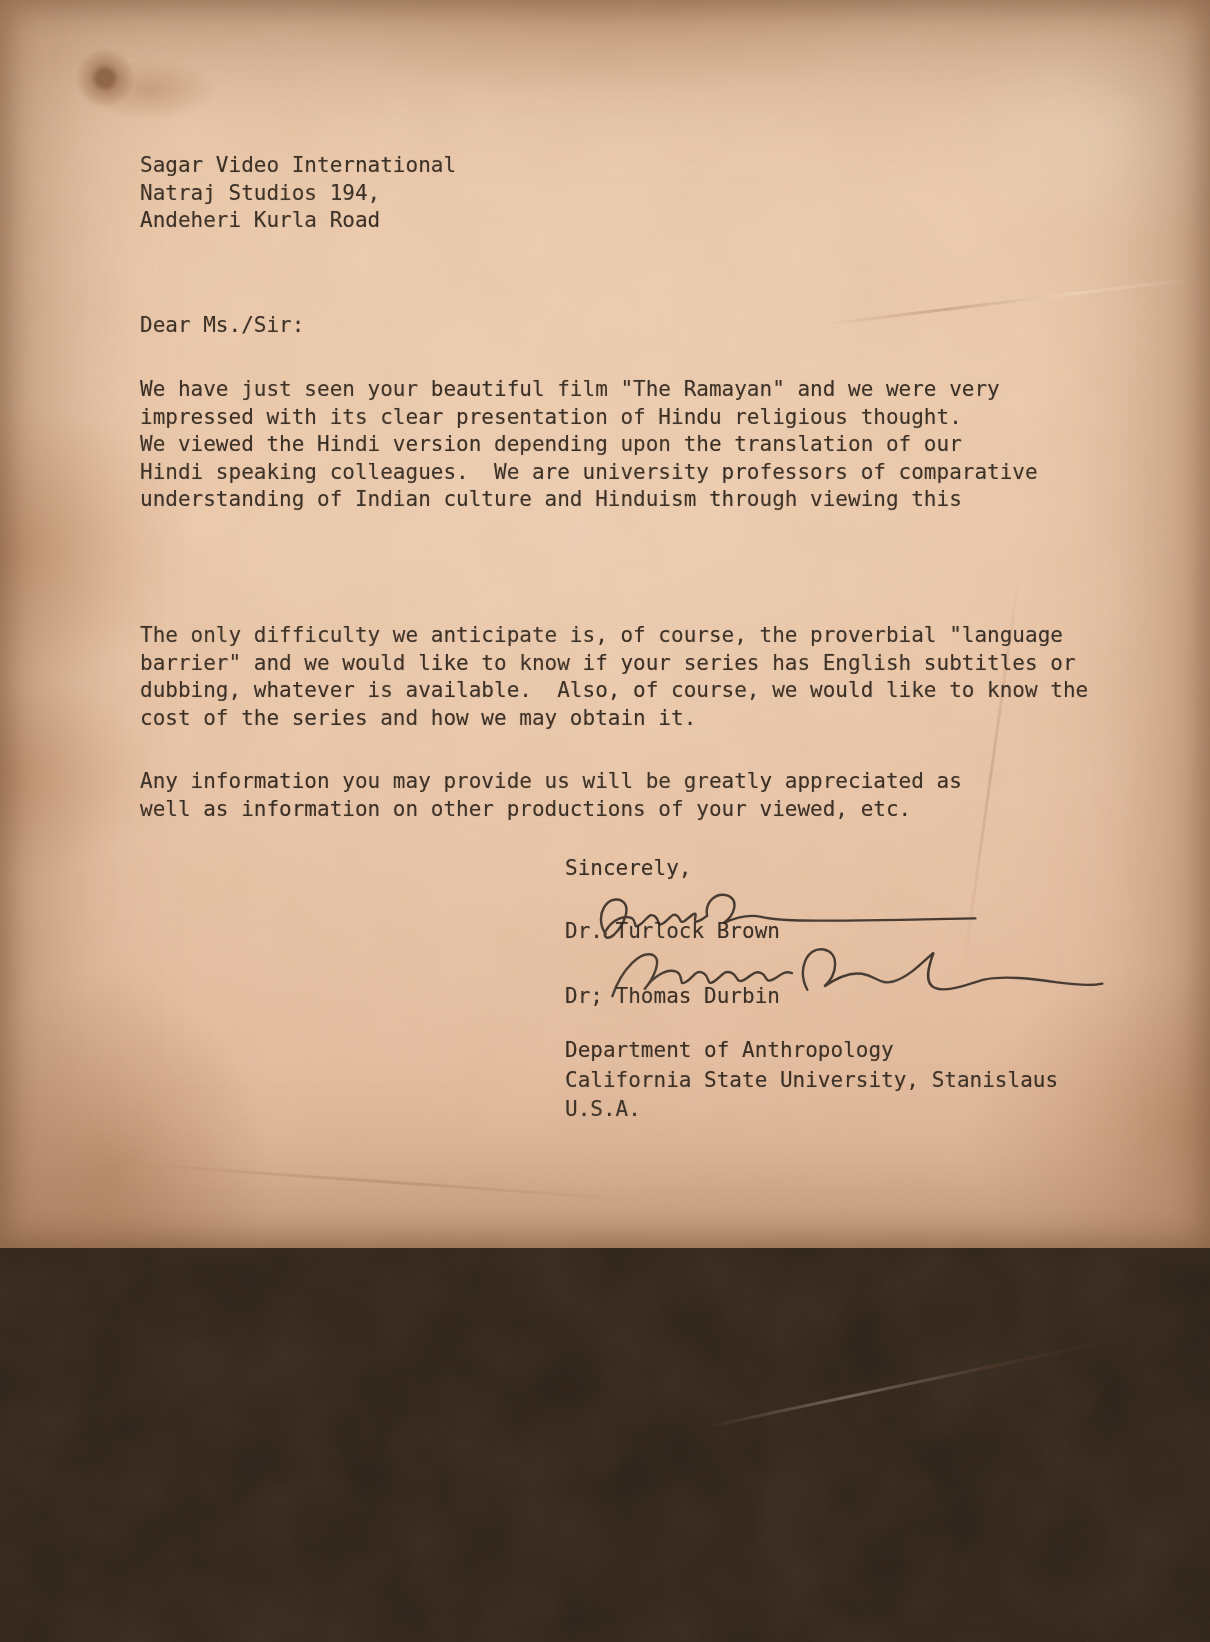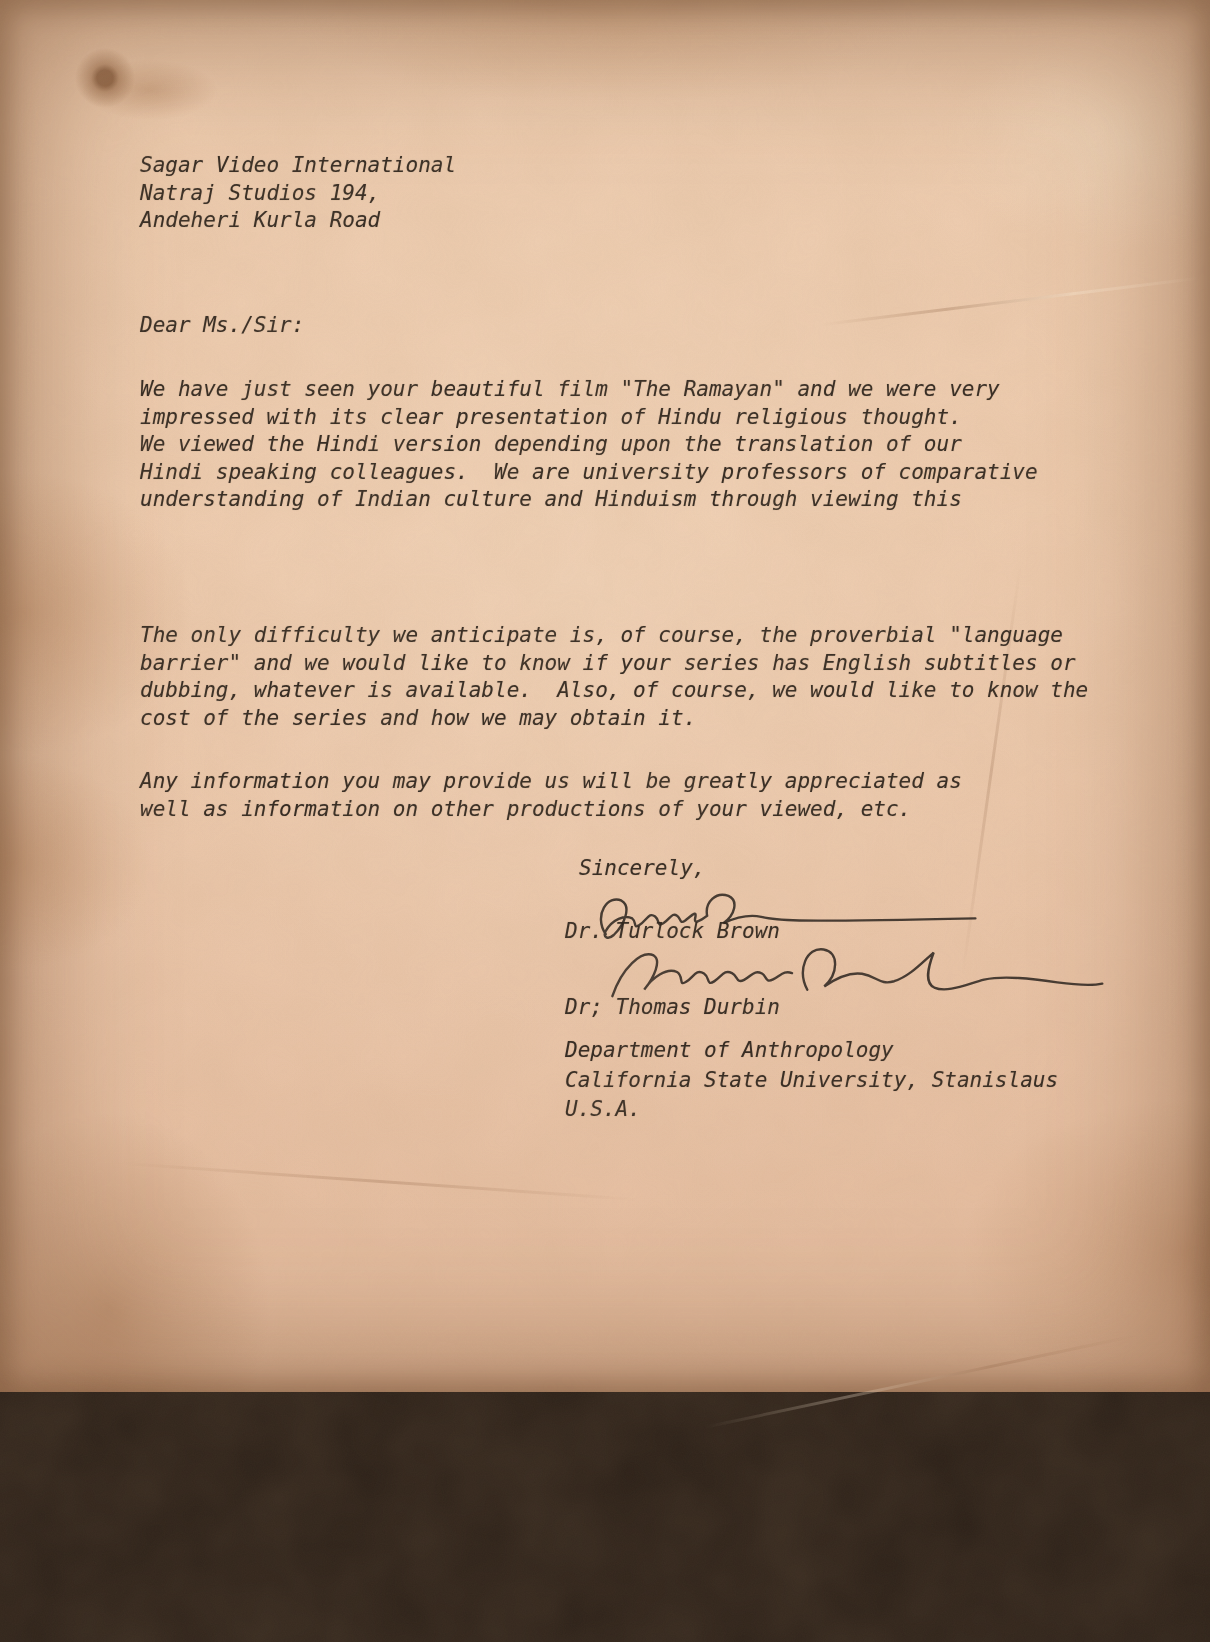--- a/index.html
+++ b/index.html
@@ -4,36 +4,35 @@
 <style>
   html,body{margin:0;padding:0;}
   body{
     width:1210px;height:1642px;
     background:#2b2018;
     font-family:"DejaVu Sans Mono","Liberation Mono",monospace;
     overflow:hidden;
   }
   .scan{
     position:relative;
-    width:1210px;height:1392px;
+    width:1210px;height:1248px;
     background:
       radial-gradient(circle 14px at 105px 78px, rgba(90,45,15,0.60) 0 8px, rgba(110,60,25,0.35) 14px, transparent 30px),
       radial-gradient(ellipse 90px 40px at 150px 90px, rgba(140,85,45,0.28), transparent 75%),
       radial-gradient(ellipse 240px 200px at 2% 44%, rgba(165,105,60,0.30), transparent 70%),
       radial-gradient(ellipse 200px 150px at 1% 62%, rgba(170,110,65,0.28), transparent 70%),
       radial-gradient(ellipse 230px 280px at 9% 94%, rgba(130,78,40,0.34), transparent 70%),
       radial-gradient(ellipse 320px 220px at 98% 90%, rgba(150,95,55,0.30), transparent 70%),
       radial-gradient(ellipse 260px 160px at 93% 10%, rgba(243,225,200,0.45), transparent 70%),
       radial-gradient(ellipse 420px 120px at 50% 1%, rgba(205,160,120,0.35), transparent 75%),
       radial-gradient(ellipse 65% 50% at 48% 42%, rgba(249,230,208,0.38), transparent 100%),
       linear-gradient(180deg,#eccaad 0%, #ecc7a9 35%, #e8c1a4 70%, #e3bb9e 100%);
     box-shadow:
       inset 0 0 130px 28px rgba(110,65,35,0.50),
       inset 0 0 28px 8px rgba(75,42,18,0.40);
-    font-style: italic;
   }
   .crease{position:absolute;pointer-events:none;}
   .crease.c1{left:820px;top:300px;width:380px;height:3px;transform:rotate(-7deg);
     background:linear-gradient(90deg,transparent,rgba(120,75,45,0.25),rgba(250,235,215,0.35),transparent);}
   .crease.c2{left:990px;top:560px;width:3px;height:420px;transform:rotate(8deg);
     background:linear-gradient(180deg,transparent,rgba(120,75,45,0.20),transparent);}
   .crease.c3{left:120px;top:1180px;width:520px;height:3px;transform:rotate(4deg);
     background:linear-gradient(90deg,transparent,rgba(120,75,45,0.22),transparent);}
   .crease.c4{left:700px;top:1380px;width:440px;height:3px;transform:rotate(-12deg);
     background:linear-gradient(90deg,transparent,rgba(250,235,215,0.30),rgba(120,75,45,0.20),transparent);}
@@ -84,40 +83,40 @@
     <div class="line">barrier" and we would like to know if your series has English subtitles or</div>
     <div class="line">dubbing, whatever is available.  Also, of course, we would like to know the</div>
     <div class="line">cost of the series and how we may obtain it.</div>
   </div>
 
   <div class="block" style="left:140px;top:768px;">
     <div class="line">Any information you may provide us will be greatly appreciated as</div>
     <div class="line">well as information on other productions of your viewed, etc.</div>
   </div>
 
-  <div class="block" style="left:579px;top:855px;">
+  <div class="block" style="left:565px;top:855px;">
     <div class="line">Sincerely,</div>
   </div>
 
   <div class="sig" style="left:575px;top:882px;transform:rotate(-2deg);">
     <svg width="420" height="58" viewBox="0 0 420 58">
       <path d="M30,46 C18,26 34,6 47,13 C57,19 49,37 38,47 C32,52 27,49 30,43 C37,31 50,27 57,31 C62,35 57,42 64,38 C72,33 74,25 80,30 C85,34 81,41 88,37 C95,33 97,26 102,30 C106,33 104,39 110,35 C118,29 122,25 120,33 C118,40 126,35 132,31 C130,17 142,7 154,12 C164,17 160,31 148,39 C160,34 174,31 186,34 C196,37 208,38 224,39 C262,41 330,42 400,43"></path>
     </svg>
   </div>
   <div class="block" style="left:565px;top:918px;">
     <div class="line">Dr. Turlock Brown</div>
   </div>
 
   <div class="sig" style="left:590px;top:938px;transform:rotate(-1deg);">
     <svg width="520" height="68" viewBox="0 0 520 68">
       <path d="M22,54 C32,26 52,8 64,14 C72,19 64,36 54,48 C62,36 77,26 87,31 C94,35 88,46 96,41 C104,36 106,28 114,33 C120,37 116,46 124,41 C132,36 134,29 142,33 C148,36 146,44 154,40 C162,36 164,30 172,34 C177,37 175,44 183,40 C191,36 194,31 202,34"></path>
       <path d="M217,51 C207,31 217,8 234,11 C250,14 248,36 234,48 C246,40 260,34 272,36 C287,39 290,48 304,44 C320,39 332,26 344,16 C338,31 334,46 344,51 C357,57 377,48 394,44 C414,40 442,44 467,48 C487,51 502,52 512,50"></path>
     </svg>
   </div>
-  <div class="block" style="left:565px;top:983px;margin-top:11px;">
+  <div class="block" style="left:565px;top:983px;">
     <div class="line">Dr; Thomas Durbin</div>
   </div>
 
   <div class="block" style="left:565px;top:1036px;">
     <div class="line" style="line-height:29.5px;">Department of Anthropology</div>
     <div class="line" style="line-height:29.5px;">California State University, Stanislaus</div>
     <div class="line" style="line-height:29.5px;">U.S.A.</div>
   </div>
 
   <svg class="grain" width="1210" height="1642">

